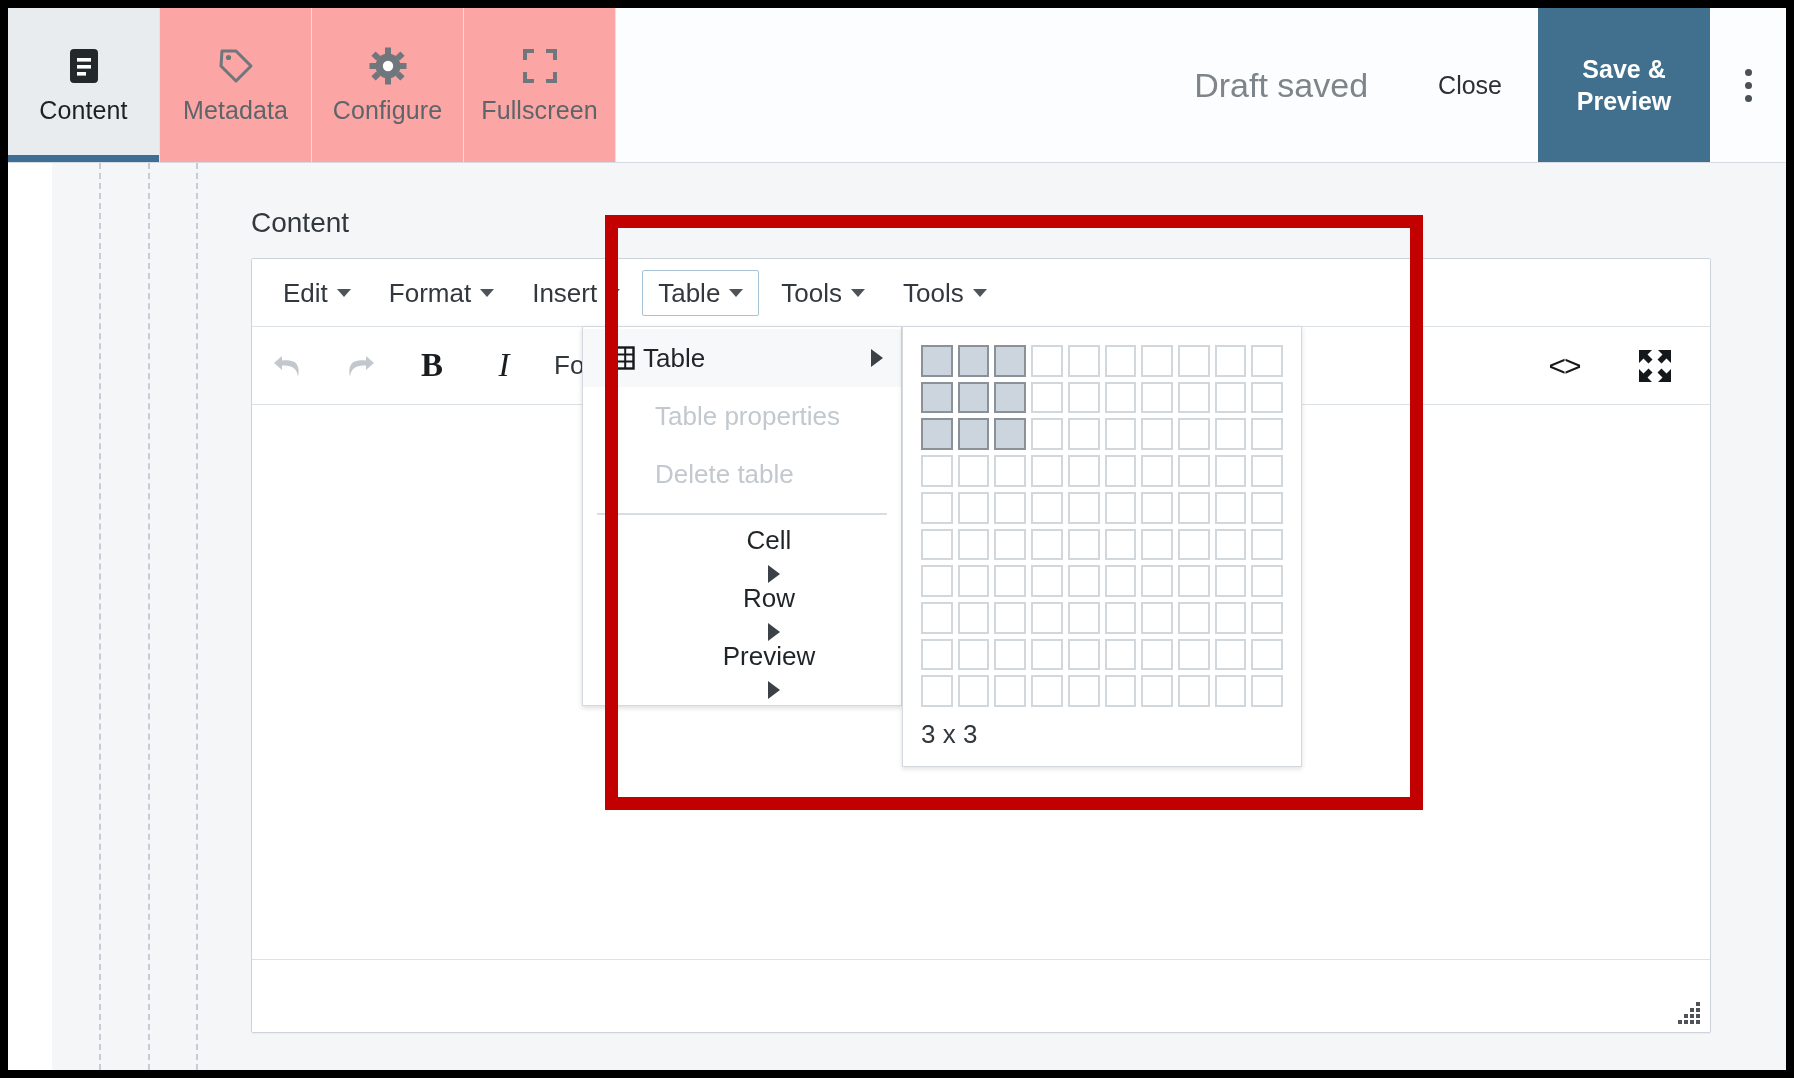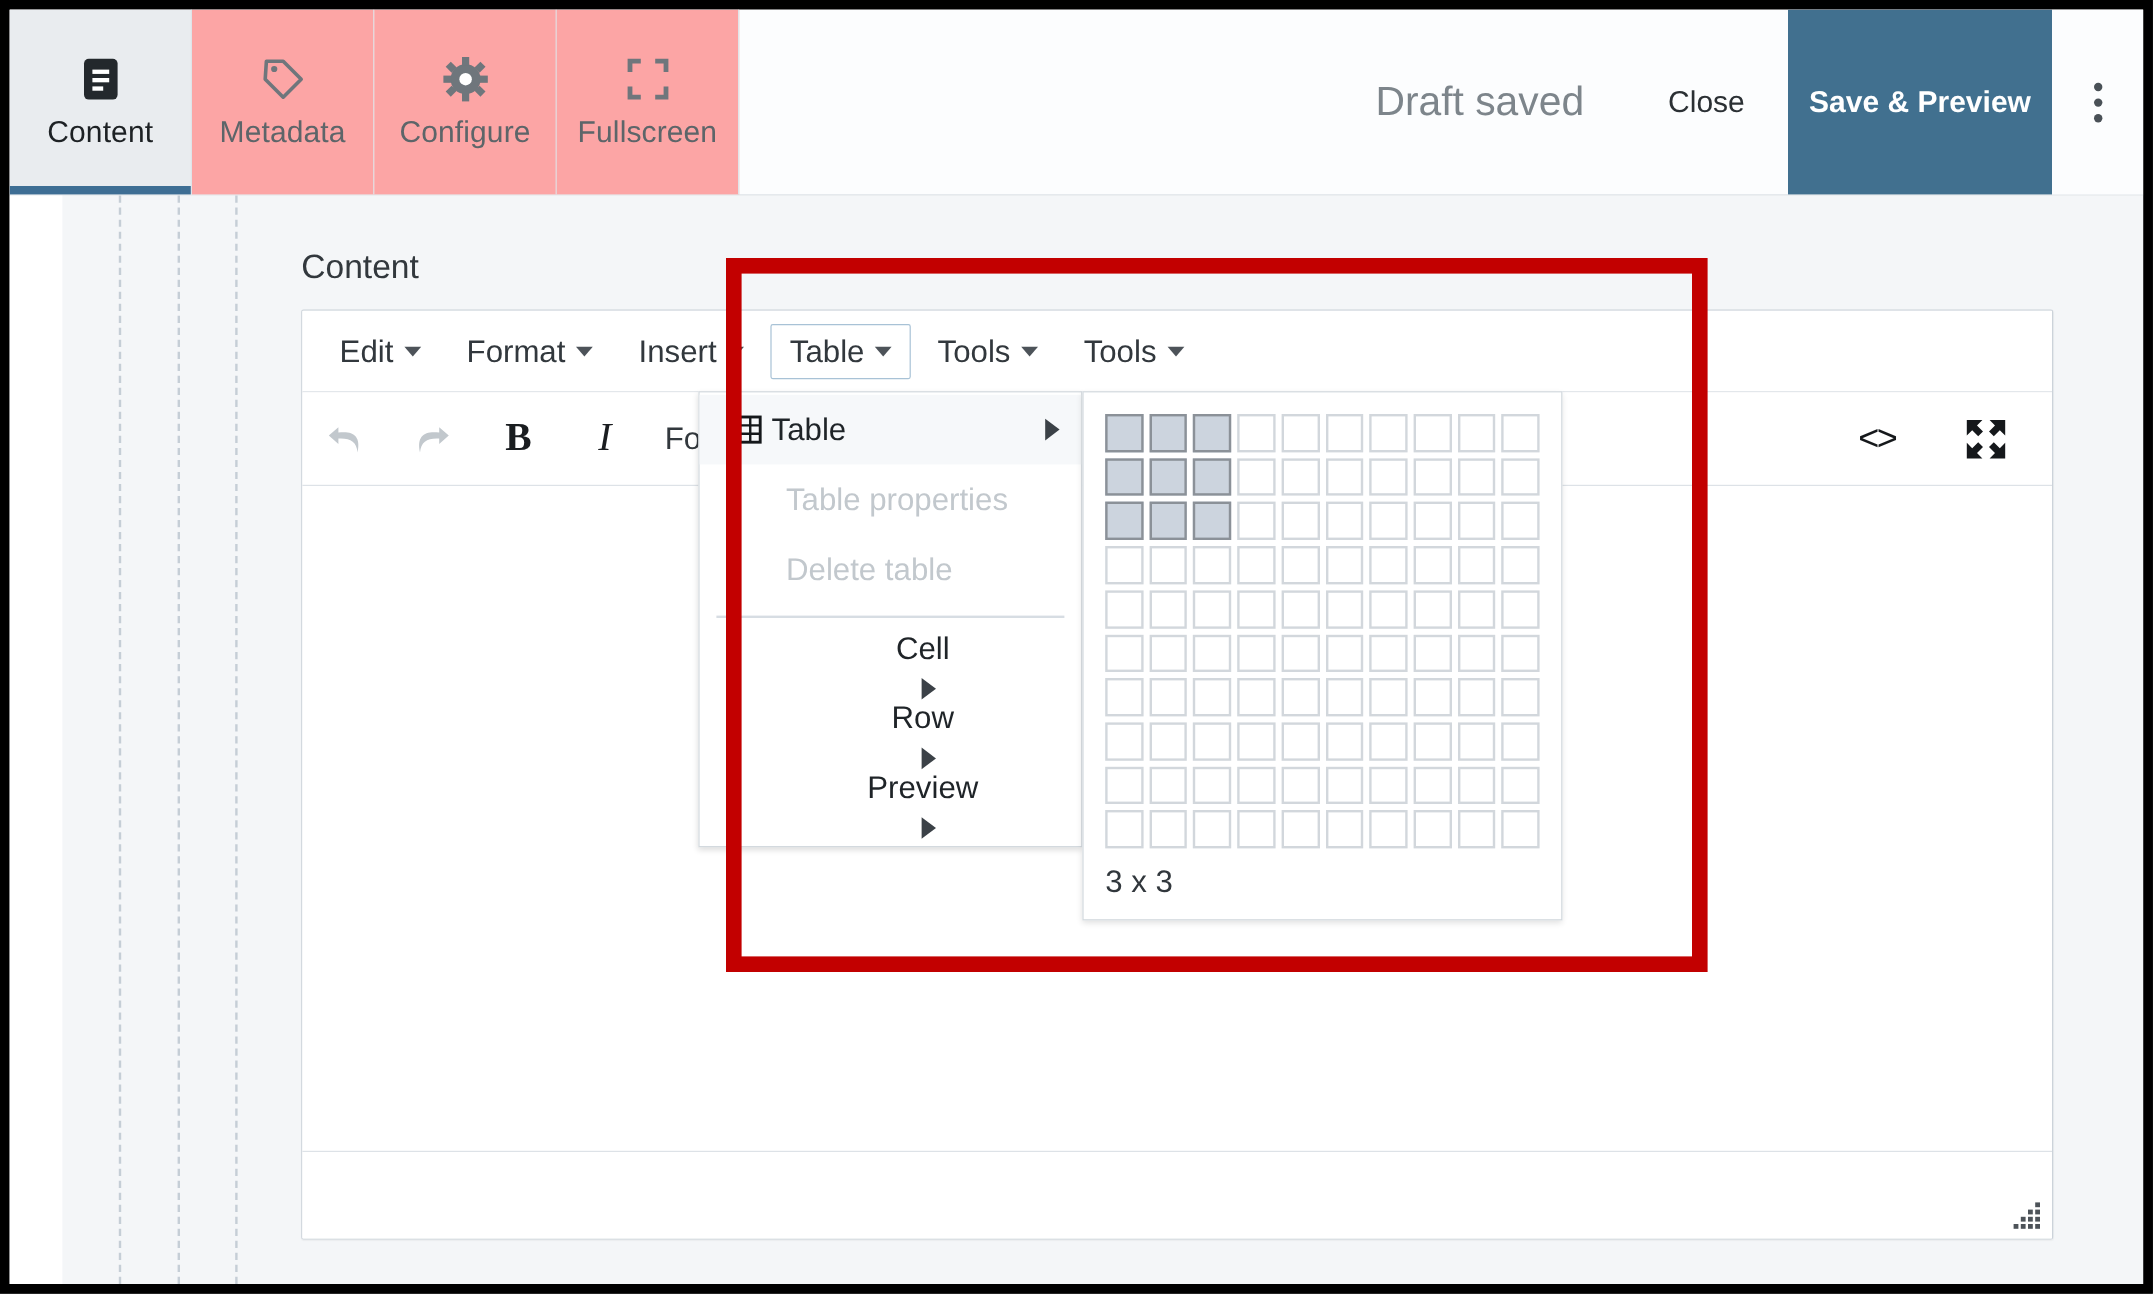--- a/index.html
+++ b/index.html
@@ -72,21 +72,21 @@
     padding: 0 34px;
   }
   #close-btn {
     display: flex; align-items: center;
     font-size: 25px;
     color: #2b3034;
     padding: 0 36px;
     cursor: pointer;
   }
   #save-preview-btn {
-    width: 220px;
+    width: 172px;
     background: #41708f;
     color: #fff;
     font-size: 25px;
     font-weight: bold;
     line-height: 1.28;
     text-align: center;
     display: flex;
     align-items: center;
     justify-content: center;
     cursor: pointer;

